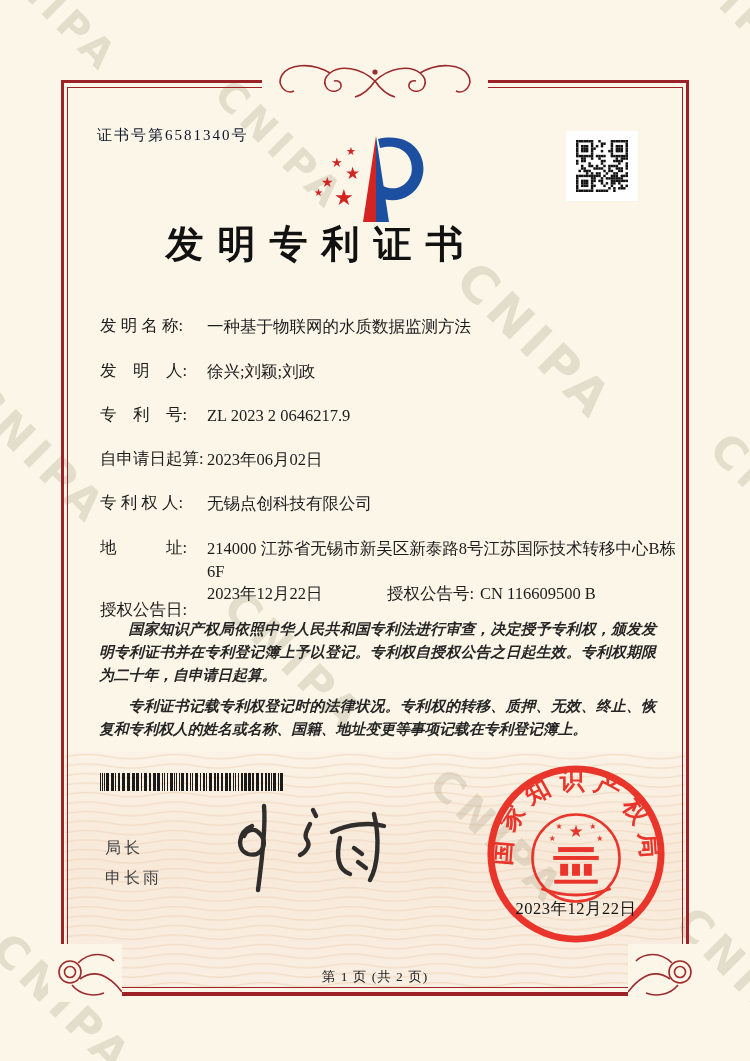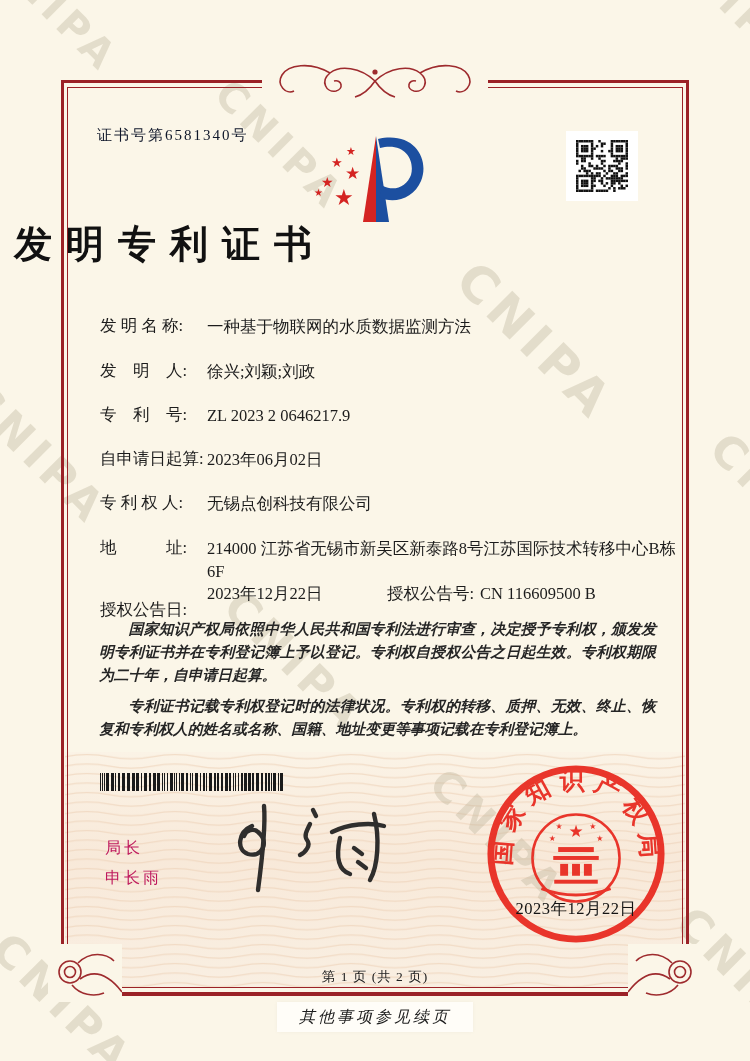--- a/index.html
+++ b/index.html
@@ -22,21 +22,21 @@
   .line-bottom-thin{left:67px;top:987px;width:616px;height:1px;}
   .line-bottom-thick{left:108px;top:992px;width:534px;height:4px;}
   .ornament{position:absolute;z-index:4;}
 
   
   .cert-no{position:absolute;left:97px;top:126px;font-size:15px;letter-spacing:2px;color:#0f172a;z-index:5;}
   .logo{position:absolute;left:314px;top:133px;width:118px;height:92px;z-index:5;}
   .logo .star{position:absolute;color:#d42422;line-height:1;font-family:"DejaVu Sans",sans-serif;}
   .qr-box{position:absolute;left:566px;top:131px;width:72px;height:70px;background:#fff;z-index:5;}
   .qr-box svg{position:absolute;left:10px;top:9px;}
-  .title{position:absolute;left:0;top:219px;width:629px;text-align:left;font-size:38px;
+  .title{position:absolute;left:0;top:219px;width:629px;text-align:center;font-size:38px;
          font-weight:700;letter-spacing:14px;text-indent:14px;color:#111;z-index:5;}
 
   
   .row{position:absolute;left:100px;width:560px;font-size:16.5px;color:#1c1c1c;z-index:5;}
   .row .lbl{position:absolute;left:0;top:0;white-space:nowrap;}
   .row .val{position:absolute;left:107px;top:0;width:470px;line-height:23px;}
   .grant-row{position:absolute;left:100px;top:583px;width:560px;font-size:16.5px;color:#1c1c1c;z-index:5;}
   .grant-no-lbl{position:absolute;left:275px;top:0;margin-left:12px;}
   .grant-no-val{position:absolute;left:380px;top:1px;text-align:right;}
   .gd-val{position:absolute;left:107px;top:0;}
@@ -45,21 +45,21 @@
   .paras{position:absolute;left:99px;top:617px;width:557px;z-index:5;color:#252525;
          font-size:14.8px;line-height:23px;text-align:justify;font-style:italic;
          font-family:"DejaVu Serif","Liberation Serif",serif;font-weight:bold;}
   .paras p{margin:0 0 8px 0;text-indent:2em;}
 
   
   .band{position:absolute;left:65px;top:752px;width:620px;height:236px;z-index:1;
         background:linear-gradient(#fbf3e6,#f8e9d9 45%,#f9efe2);}
   .barcode{position:absolute;left:100px;top:773px;width:188px;height:19px;z-index:5;}
   .official{position:absolute;left:105px;z-index:5;font-family:"Liberation Sans","DejaVu Sans",sans-serif;
-            font-size:16px;color:#be185d;letter-spacing:3px;}
+            font-size:16px;color:#404040;letter-spacing:3px;}
   .sig{position:absolute;left:212px;top:798px;z-index:5;}
   .seal{position:absolute;left:482px;top:760px;width:188px;height:188px;z-index:6;}
   .seal svg{position:absolute;left:0;top:0;opacity:.93;}
   .seal-date{position:absolute;left:18px;top:138px;width:152px;text-align:center;font-size:16.5px;
              color:#141414;letter-spacing:.5px;z-index:7;}
 
   
   .page-num{position:absolute;left:0;top:968px;width:750px;text-align:center;font-size:13.5px;
             color:#222;z-index:5;letter-spacing:1px;}
   .cont-box{position:absolute;left:277px;top:1002px;width:196px;height:30px;background:#fffdf8;
@@ -510,15 +510,14 @@
         <rect x="91" y="105" width="8" height="12"></rect>
         <rect x="103" y="105" width="8" height="12"></rect>
         <rect x="73" y="121" width="44" height="4"></rect>
         <path d="M60,130 Q95,143 130,130" fill="none" stroke="#e8281e" stroke-width="3"></path>
       </g>
     </svg>
     <div class="seal-date">2023年12月22日</div>
   </div>
 
   <div class="page-num">第 1 页 (共 2 页)</div>
-  <div class="cont-box">其他事项参见续页</div>
 
 </div>
 
 </body></html>

